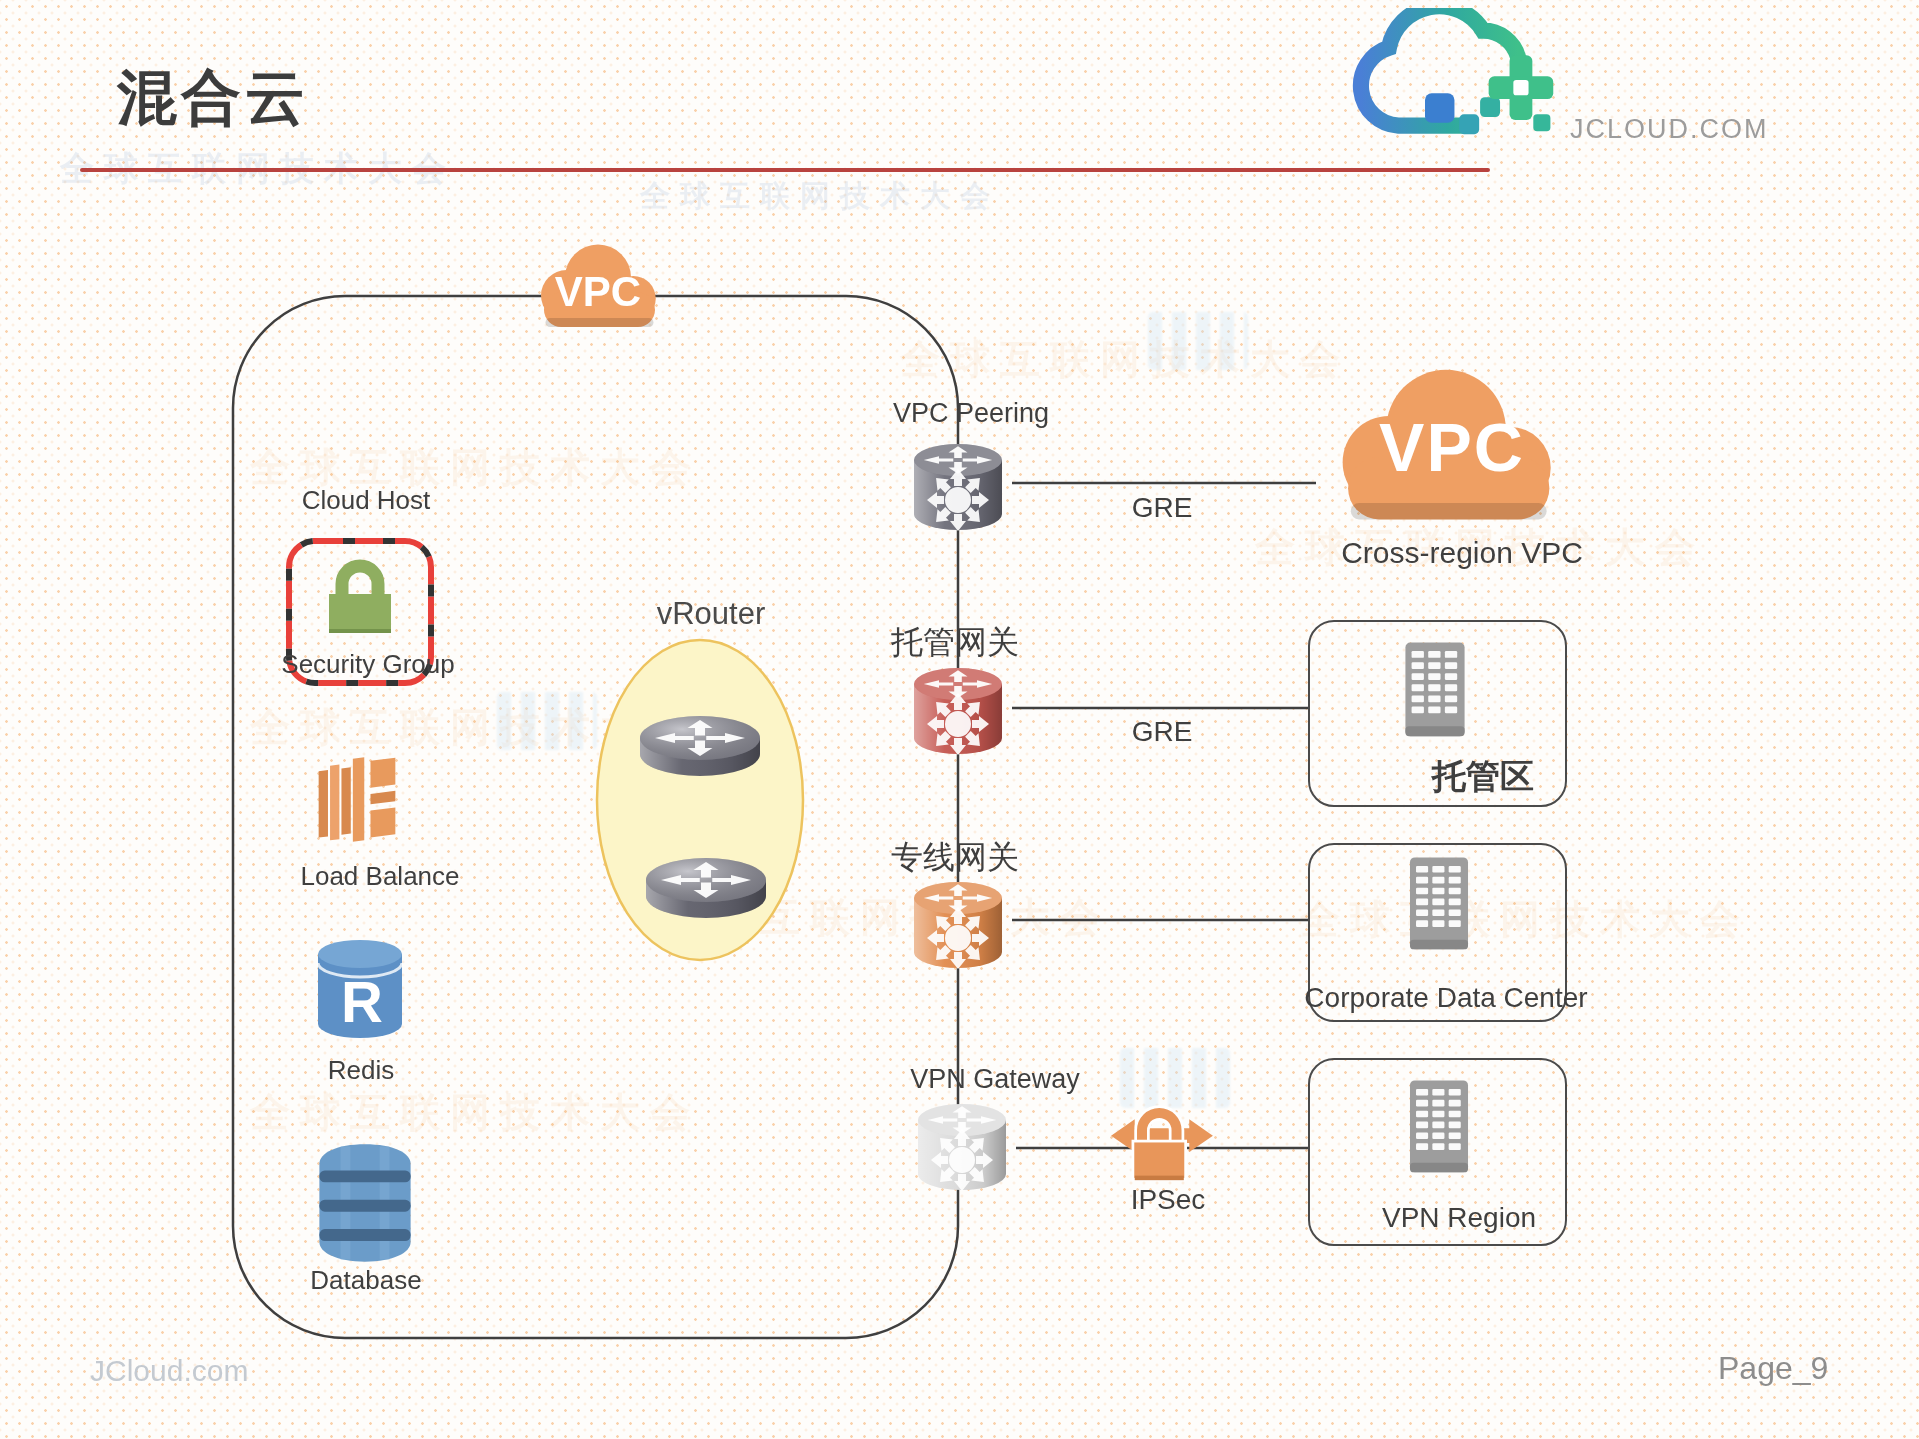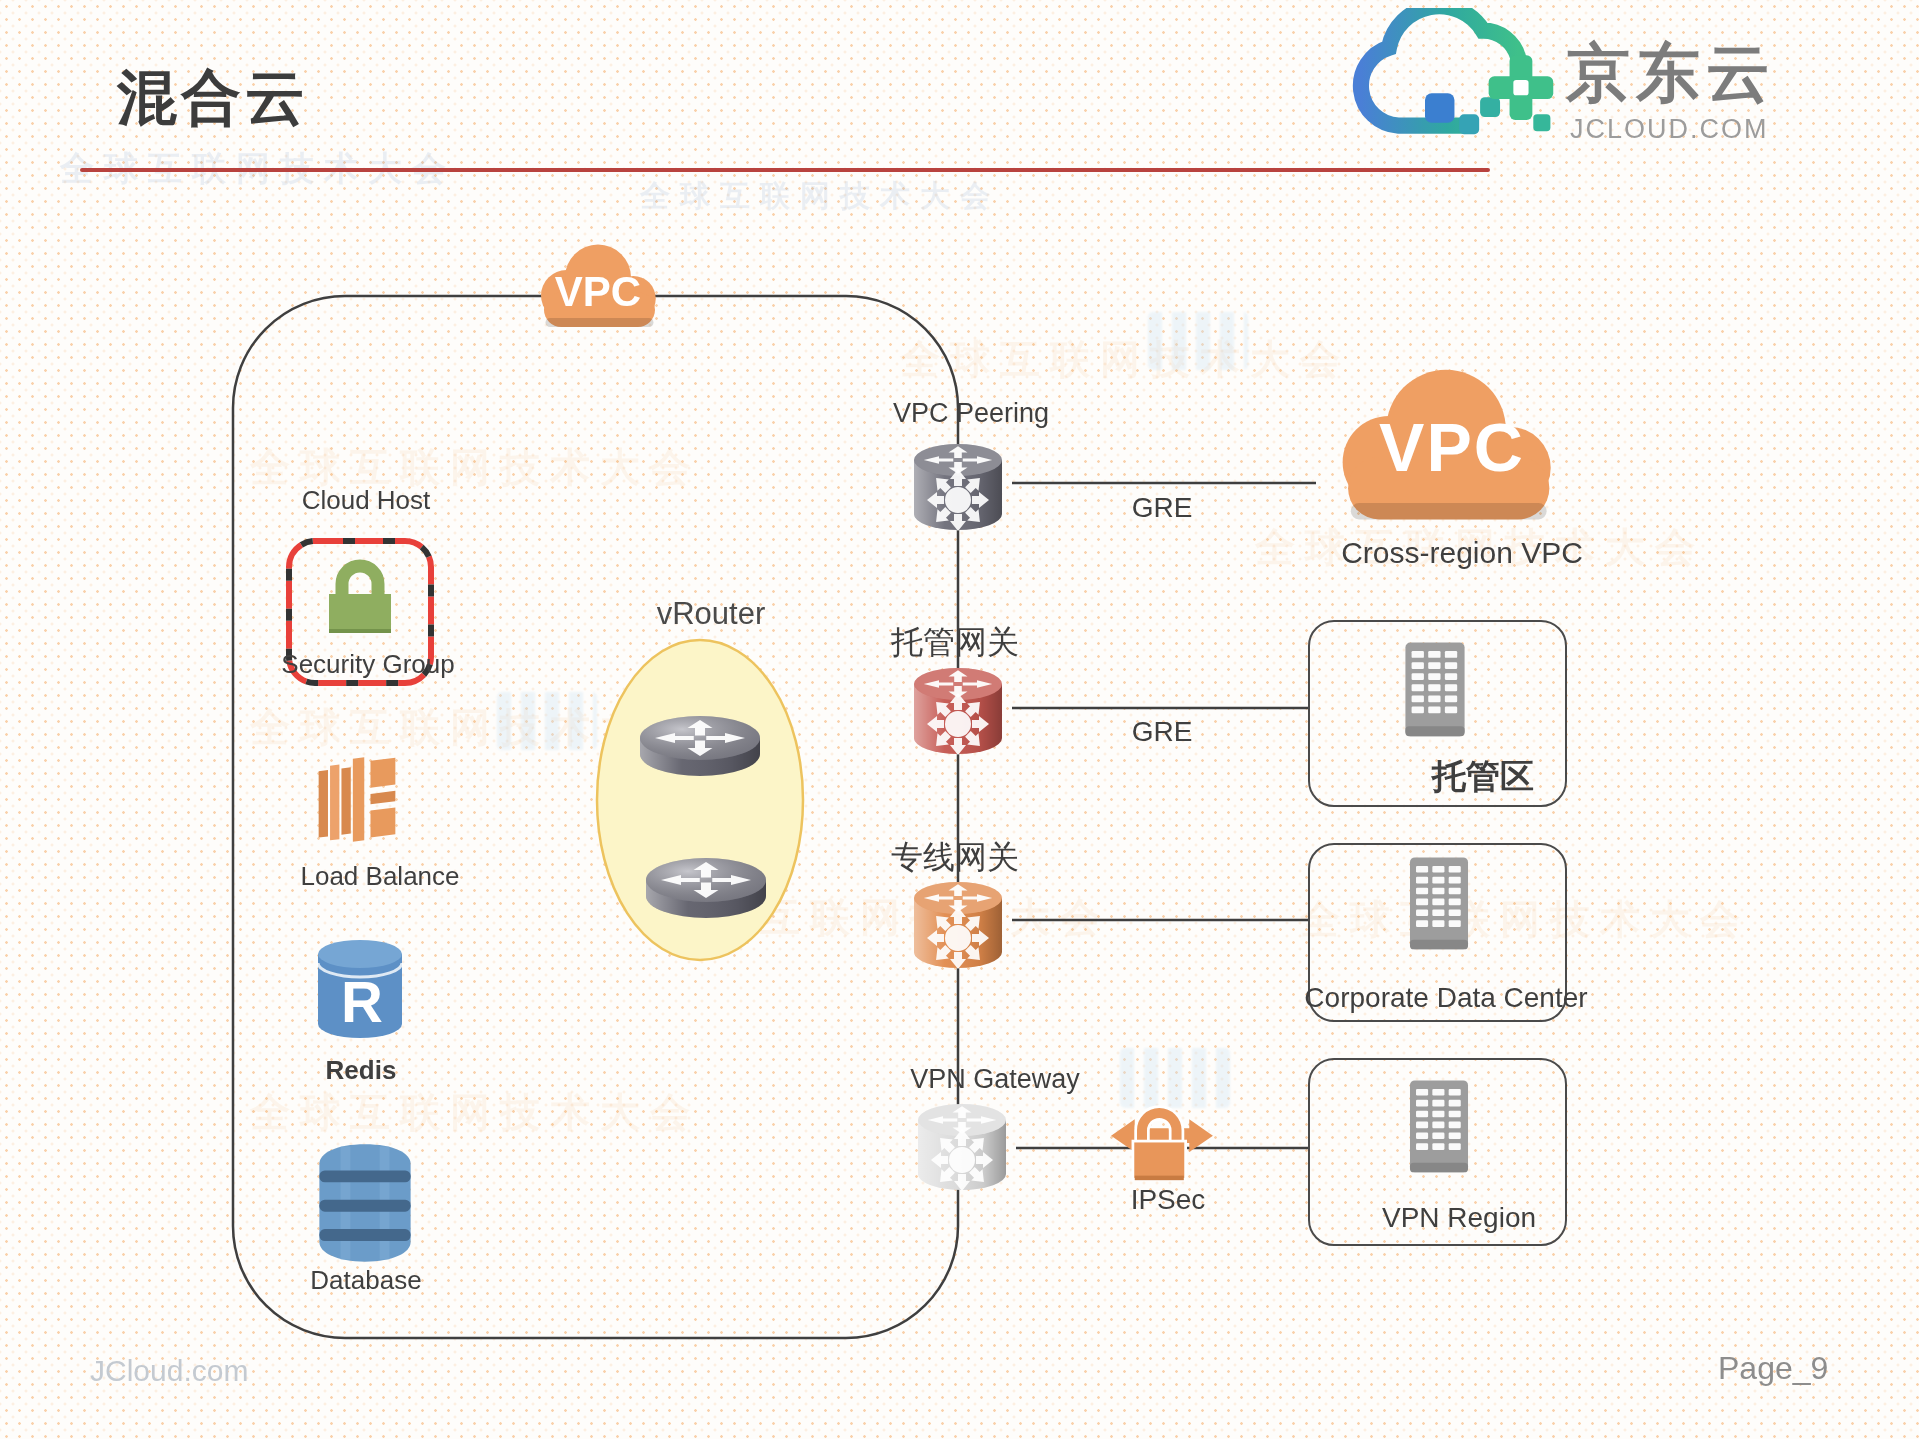--- a/index.html
+++ b/index.html
@@ -39,21 +39,21 @@
   .host-frame{left:296px;top:350px;width:132px;height:129px;border:4px solid #d0d0d0;background:#fdfdfd;}
   .host-svg{left:2px;top:2px;width:124px;height:121px;}
   .sec-dash{left:285px;top:537px;width:150px;height:150px;}
   .lock-svg{left:312px;top:548px;width:96px;height:100px;}
   .lb-svg{left:300px;top:742px;width:114px;height:118px;}
   .redis-svg{left:310px;top:936px;width:100px;height:118px;}
   .db-svg{left:305px;top:1140px;width:120px;height:126px;}
   .l-host{left:366px;top:485px;font-size:26px;}
   .l-sec{left:368px;top:649px;font-size:26px;}
   .l-lb{left:357px;top:861px;font-size:26px;margin-left:23px;}
-  .l-redis{left:361px;top:1055px;font-size:26px;font-weight:bold;}
+  .l-redis{left:361px;top:1055px;font-size:26px;}
   .l-db{left:366px;top:1265px;font-size:26px;}
   
   .l-vrouter{left:711px;top:596px;font-size:31px;color:#4a4a4a;}
   .disc1{left:630px;top:698px;width:140px;height:88px;}
   .disc2{left:636px;top:840px;width:140px;height:88px;}
   
   .gw{width:104px;height:104px;}
   .gw1{left:906px;top:436px;color:#6d6d78;}
   .gw2{left:906px;top:660px;color:#c4564f;}
   .gw3{left:906px;top:874px;color:#e18a4c;}
@@ -195,21 +195,20 @@
   <svg class="abs logo-cloud" viewBox="0 0 240 150">
     <path d="M146,122 H72 A42,42 0 0 1 62,40 A54,54 0 0 1 161,22 A38,38 0 0 1 198,50" fill="none" stroke="url(#jdgrad)" stroke-width="17" stroke-linecap="round"></path>
     <rect x="100" y="88" width="31" height="31" rx="7" fill="#3b7fd0"></rect>
     <rect x="136" y="110" width="21" height="21" rx="5" fill="#35a3b5"></rect>
     <rect x="158" y="92" width="21" height="21" rx="5" fill="#34b0a2"></rect>
     <rect x="189" y="48" width="24" height="68" rx="6" fill="#3fc08a"></rect>
     <rect x="167" y="70" width="68" height="24" rx="6" fill="#3fc08a"></rect>
     <rect x="193" y="74" width="16" height="16" rx="3" fill="#fff"></rect>
     <rect x="214" y="110" width="18" height="18" rx="4" fill="#36b79a"></rect>
   </svg>
-  <div class="lbl brand">京东云</div>
   <div class="lbl domain">JCLOUD.COM</div>
 
   <svg class="abs wires">
     <rect x="233" y="296" width="725" height="1042" rx="112" fill="none" stroke="#3f3f3f" stroke-width="2.5"></rect>
     <ellipse cx="700" cy="800" rx="103" ry="160" fill="#fcf5c8" stroke="#edc35e" stroke-width="2.5"></ellipse>
     <line x1="1012" y1="483" x2="1316" y2="483" stroke="#3f3f3f" stroke-width="2.5"></line>
     <line x1="1012" y1="708" x2="1310" y2="708" stroke="#3f3f3f" stroke-width="2.5"></line>
     <line x1="1012" y1="920" x2="1310" y2="920" stroke="#3f3f3f" stroke-width="2.5"></line>
     <line x1="1016" y1="1148" x2="1310" y2="1148" stroke="#3f3f3f" stroke-width="2.5"></line>
   </svg>

